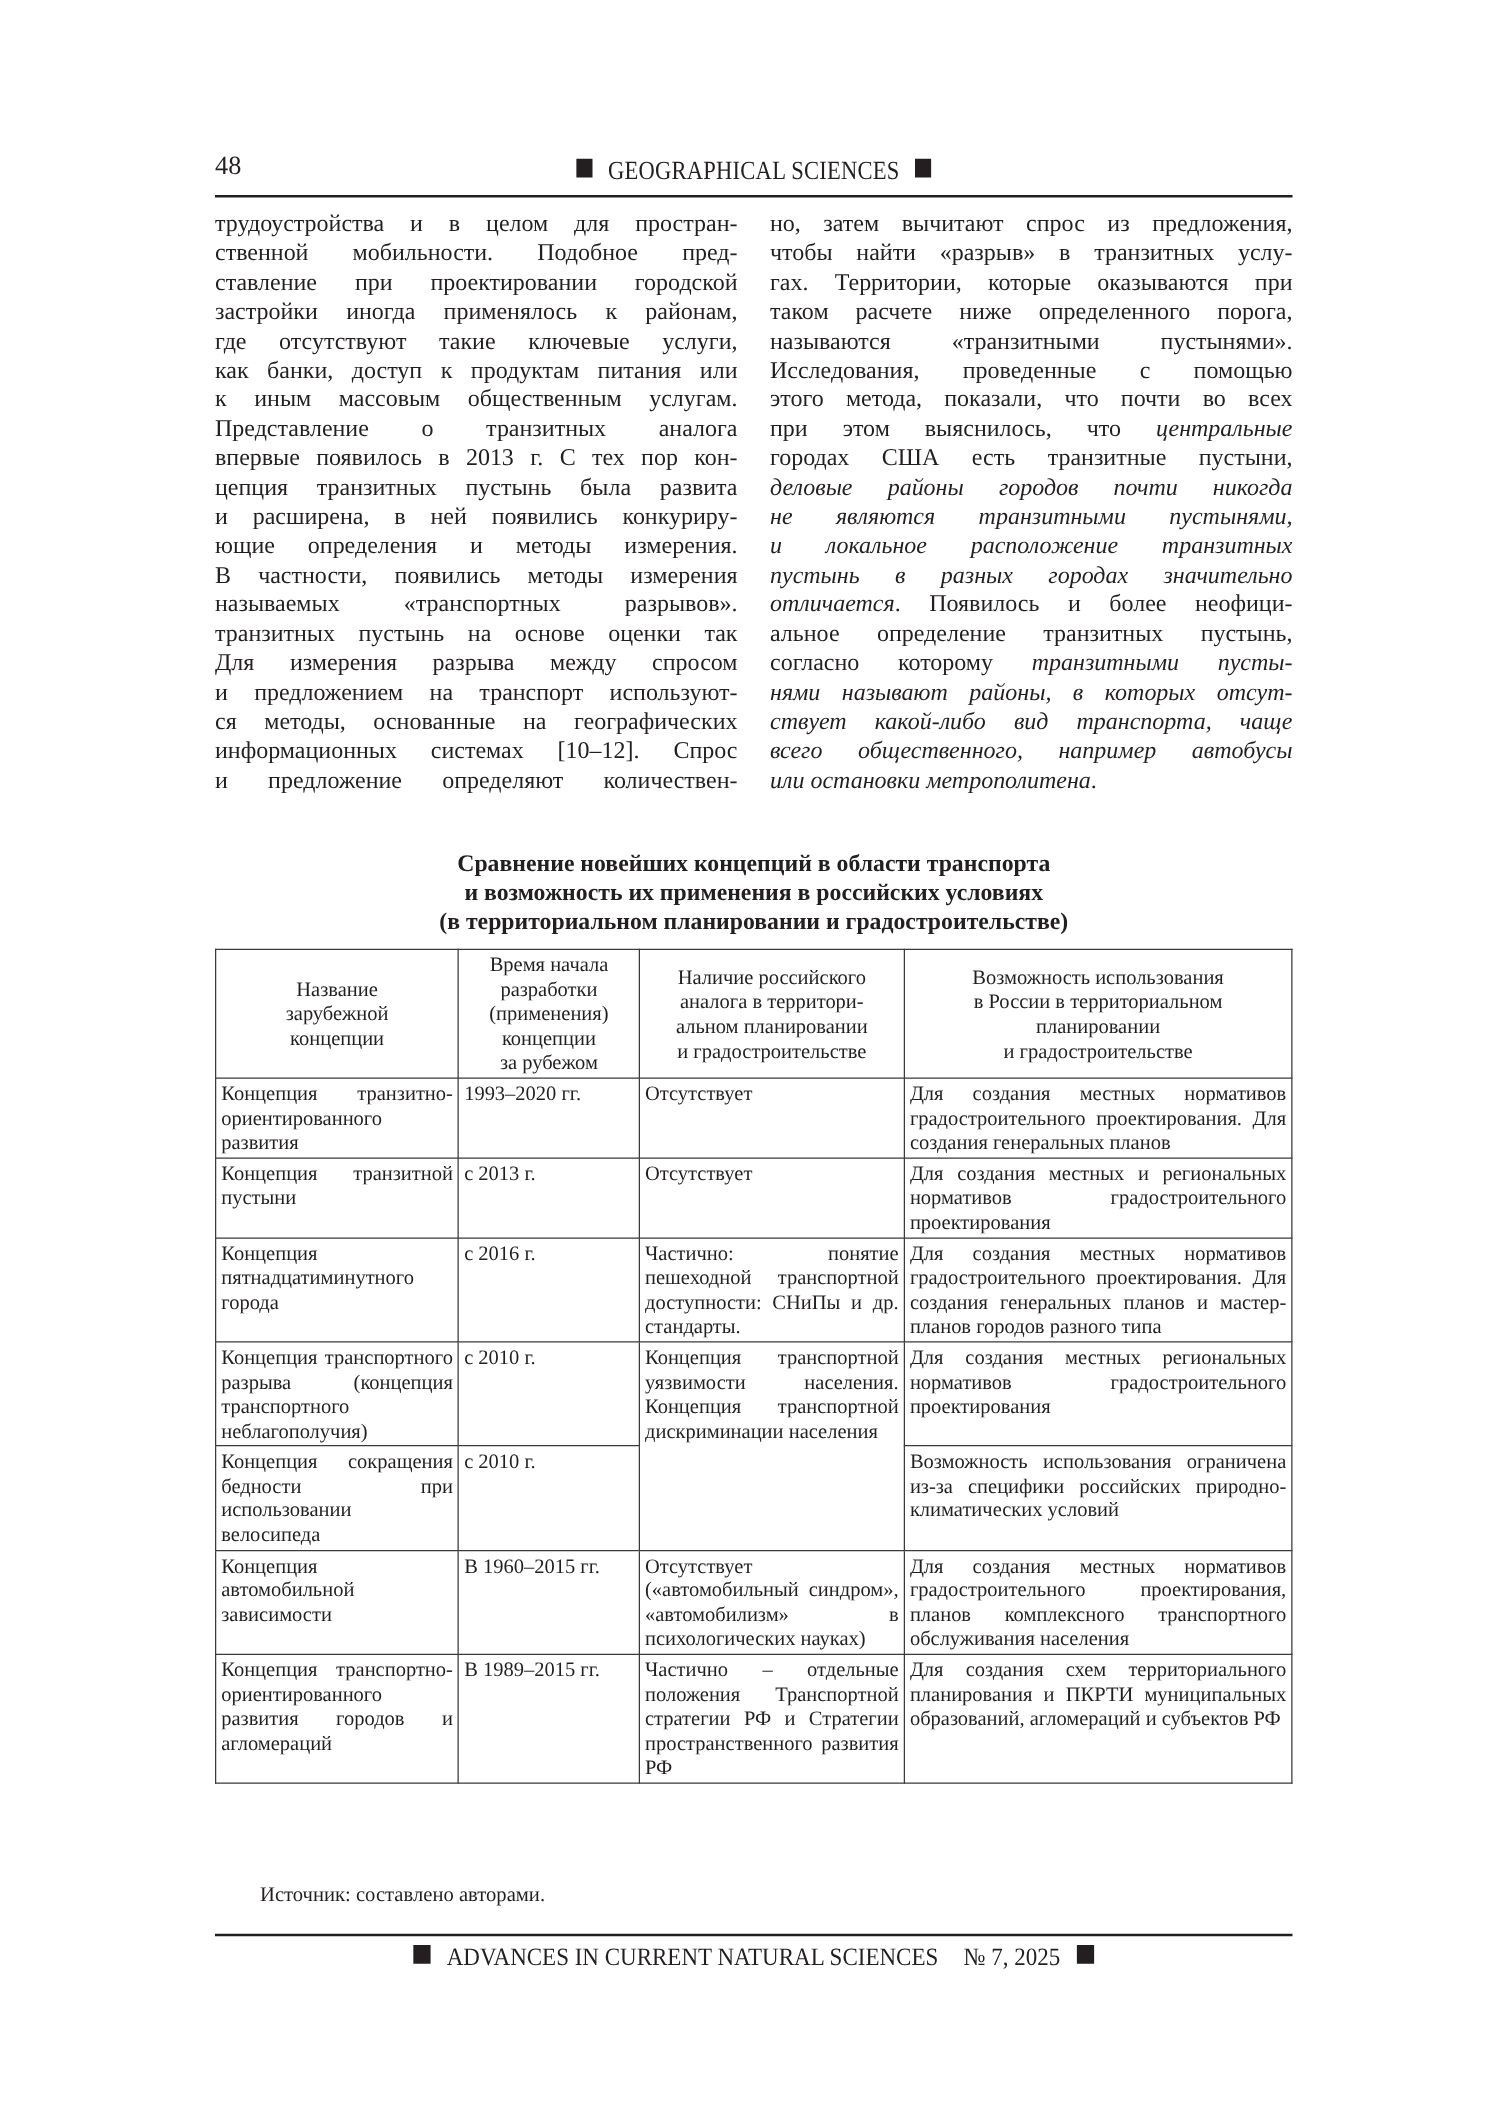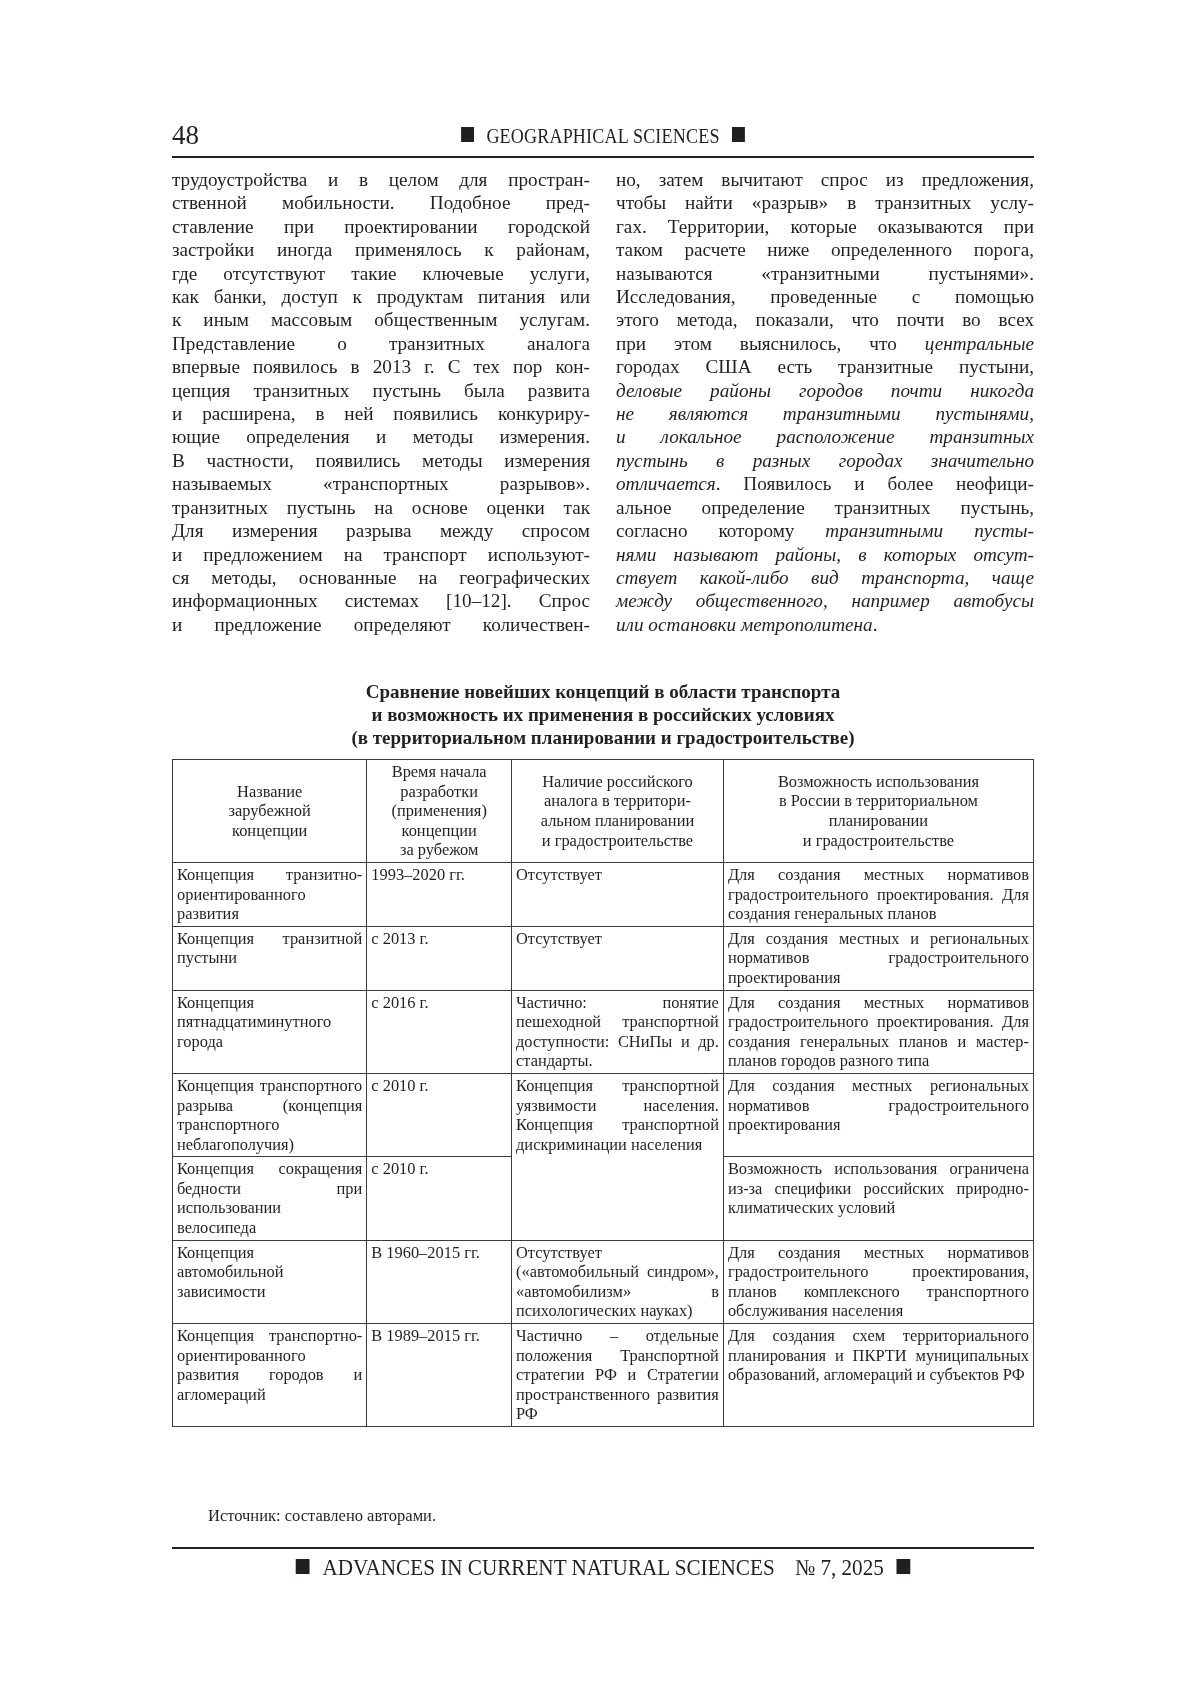--- a/index.html
+++ b/index.html
@@ -1,21 +1,21 @@
 <!DOCTYPE html>
 <html><head>
 <meta charset="utf-8">
 <style>
   html, body { margin: 0; padding: 0; background: #ffffff; }
   body { width: 1200px; height: 1697px; position: relative; overflow: hidden;
          font-family: "Liberation Serif", "DejaVu Serif", serif; color: #231f20; }
   .page { position: absolute; left: 172px; top: 0; width: 862px; }
 
   .running-head { position: absolute; top: 120px; left: 0; width: 862px; height: 36px; }
-  .page-num { position: absolute; left: 0; top: 0; font-size: 27px; }
+  .page-num { position: absolute; left: 0; top: 0; font-size: 21px; }
   .head-title { position: absolute; left: 0; right: 0; top: 4px; text-align: center; font-size: 21px;
                 letter-spacing: 0.2px; transform: scaleX(0.86); }
   .sq { display: inline-block; width: 15px; height: 15px; background: #231f20; vertical-align: 1px; margin: 0 14px; }
   .head-rule { position: absolute; top: 156px; left: 0; width: 862px; height: 2px; background: #231f20; }
 
   .columns { position: absolute; top: 168px; left: 0; width: 862px; }
   .col { position: absolute; top: 0; width: 418px; font-size: 19.2px; line-height: 23.4px;
          text-align: justify; text-align-last: justify; }
   .col.left { left: 0; }
   .col.right { left: 444px; }
@@ -34,21 +34,21 @@
   .c1 { width: 188px; }
   .c2 { width: 140px; }
   .c3 { width: 205px; }
   .c4 { width: 300px; }
   td.j { text-align: justify; }
   td.ctr { text-align: left; }
   .hdr-line { display: block; }
 
   .source { position: absolute; top: 1506px; left: 36px; font-size: 16.5px; }
   .foot-rule { position: absolute; top: 1547px; left: 0; width: 862px; height: 2px; background: #231f20; }
-  .running-foot { position: absolute; top: 1555px; left: 0; width: 862px; text-align: center; font-size: 23px; }
+  .running-foot { position: absolute; top: 1555px; left: 0; width: 862px; text-align: center; font-size: 20px; }
   .running-foot .inner { display: inline-block; transform: scaleX(0.92); }
   .gap { display: inline-block; width: 22px; }
 </style>
 </head>
 <body>
 
 <div class="page">
 
   <div class="running-head">
     <span class="page-num">48</span>
@@ -93,21 +93,21 @@
         <span class="ln"><span>городах США есть транзитные пустыни,</span></span>
         <span class="ln"><span class="it">деловые районы городов почти никогда</span></span>
         <span class="ln"><span class="it">не являются транзитными пустынями,</span></span>
         <span class="ln"><span class="it">и локальное расположение транзитных</span></span>
         <span class="ln"><span class="it">пустынь в разных городах значительно</span></span>
         <span class="ln"><span class="it">отличается</span><span>. Появилось и более неофици-</span></span>
         <span class="ln"><span>альное определение транзитных пустынь,</span></span>
         <span class="ln"><span>согласно которому </span><span class="it">транзитными пусты-</span></span>
         <span class="ln"><span class="it">нями называют районы, в которых отсут-</span></span>
         <span class="ln"><span class="it">ствует какой-либо вид транспорта, чаще</span></span>
-        <span class="ln"><span class="it">между общественного, например автобусы</span></span>
+        <span class="ln"><span class="it">всего общественного, например автобусы</span></span>
         <span class="ln last"><span class="it">или остановки метрополитена</span><span>.</span></span>
       </div>
   </div>
 
   <div class="caption">
     <span>Сравнение новейших концепций в области транспорта</span>
     <span>и возможность их применения в российских условиях</span>
     <span>(в территориальном планировании и градостроительстве)</span>
   </div>
 

